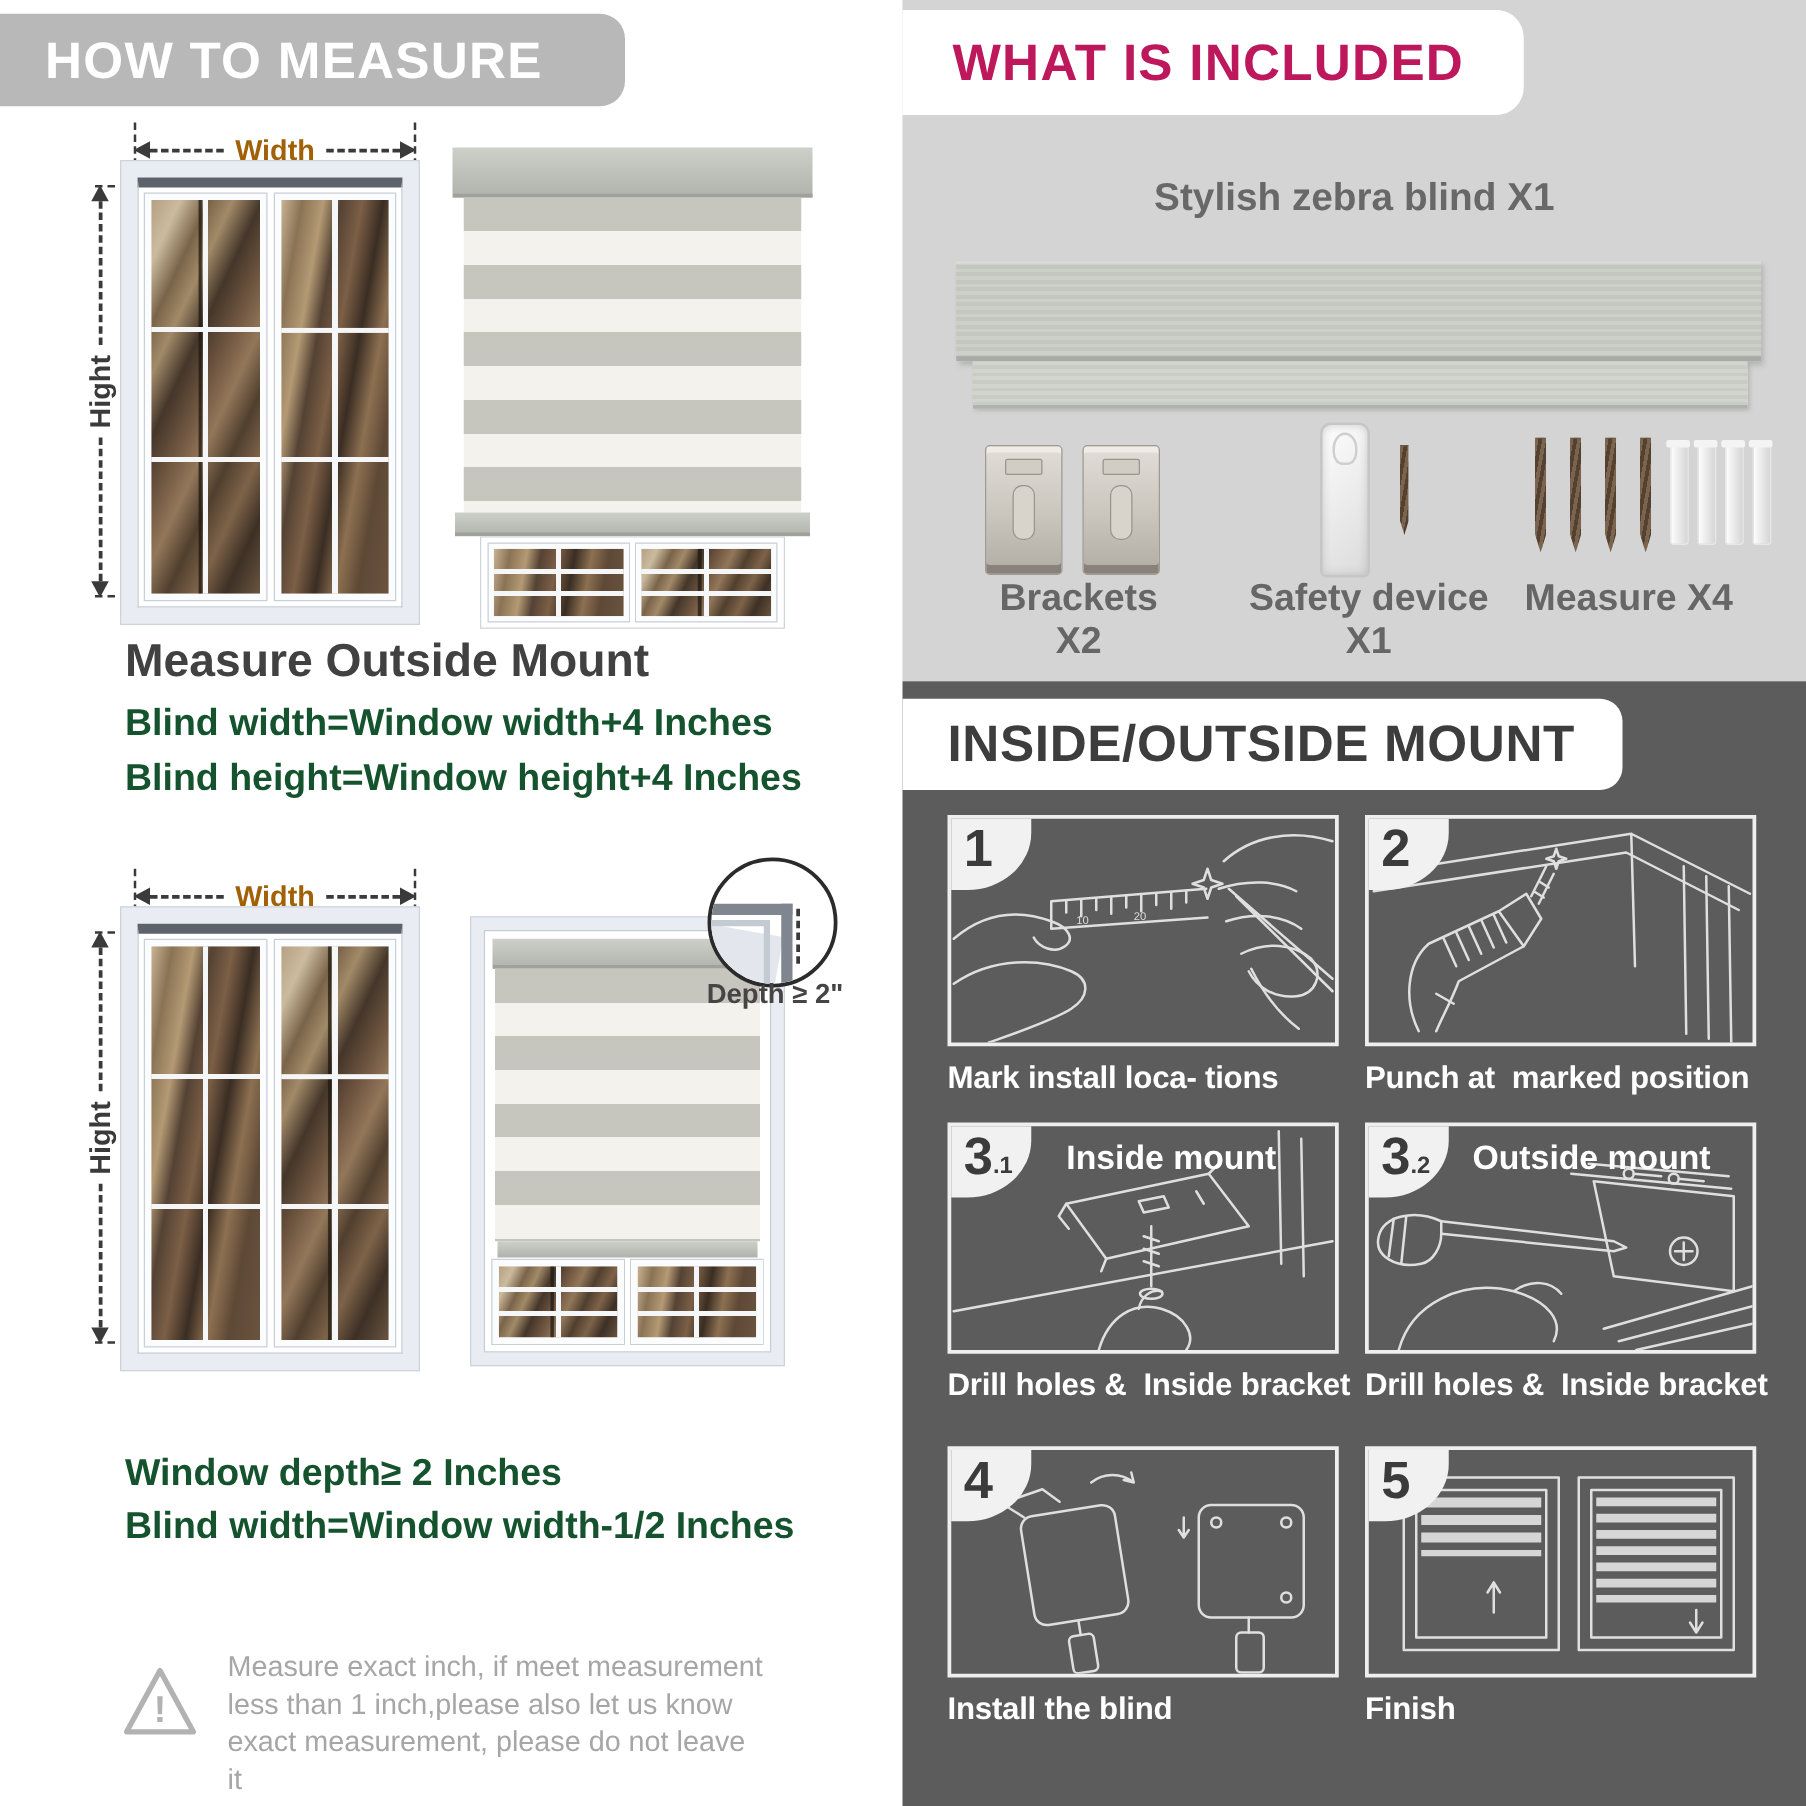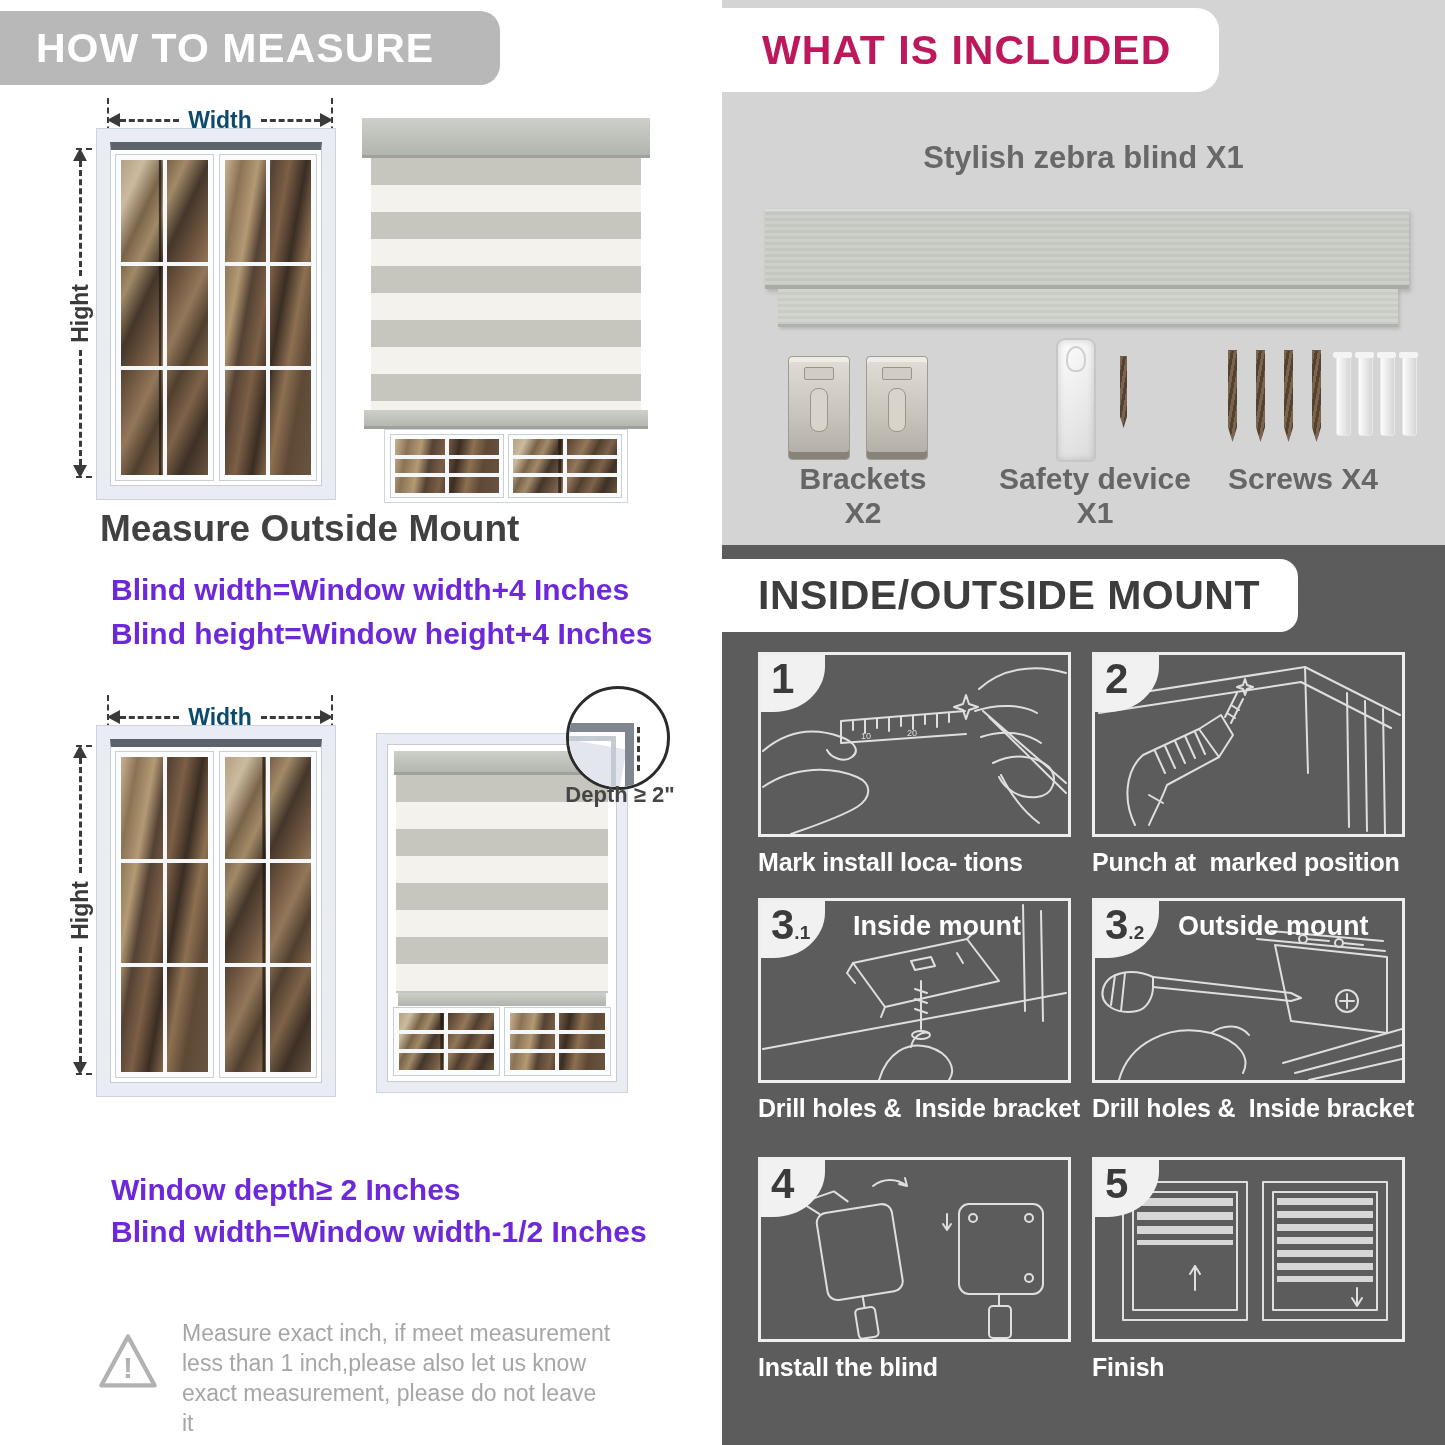--- a/index.html
+++ b/index.html
@@ -5,26 +5,26 @@
   html,body{margin:0;padding:0;background:#fff;}
   .canvas{position:relative;width:1445px;height:1445px;background:#ffffff;
           font-family:"Liberation Sans",sans-serif;overflow:hidden;text-decoration:underline;}
 
   
   .hdr-bar{position:absolute;left:0;top:11px;width:500px;height:74px;background:#b8b8b8;
            border-radius:0 20px 20px 0;display:flex;align-items:center;}
   .hdr-bar span{color:#fff;font-size:41px;font-weight:bold;letter-spacing:1px;padding-left:36px;}
 
   .sec-title{position:absolute;left:100px;font-size:37px;font-weight:bold;color:#414141;margin:0;}
-  .formula{position:absolute;left:100px;font-size:30px;font-weight:bold;color:#6d28d9;margin:11px;}
+  .formula{position:absolute;left:100px;font-size:30px;font-weight:bold;color:#14532d;margin:0;}
 
   
   .dim-h{position:absolute;display:flex;align-items:center;height:26px;}
   .dim-h .dash{flex:1;height:0;border-top:3px dashed #3a3a3a;}
-  .dim-h .lbl{font-size:23px;font-weight:bold;color:#0c4a6e;margin:0 9px;}
+  .dim-h .lbl{font-size:23px;font-weight:bold;color:#a16207;margin:0 9px;}
   .tri{width:0;height:0;}
   .tri-l{border-top:7px solid transparent;border-bottom:7px solid transparent;border-right:13px solid #3a3a3a;}
   .tri-r{border-top:7px solid transparent;border-bottom:7px solid transparent;border-left:13px solid #3a3a3a;}
   .dim-h::before,.dim-h::after{content:"";position:absolute;top:-9px;height:44px;border-left:2px dashed #3a3a3a;}
   .dim-h::before{left:0;} .dim-h::after{right:0;}
   .dim-v{position:absolute;display:flex;flex-direction:column;align-items:center;width:28px;}
   .dim-v .dash{flex:1;width:0;border-left:3px dashed #3a3a3a;}
   .dim-v .lbl{font-size:23px;font-weight:bold;color:#3a3a3a;writing-mode:vertical-rl;
               transform:rotate(180deg);margin:8px 0;}
   .dim-v .tri-u{border-left:7px solid transparent;border-right:7px solid transparent;border-bottom:13px solid #3a3a3a;}
@@ -257,21 +257,21 @@
     <div class="screw" style="left:562px;top:350px;height:92px;"></div>
     <div class="screw" style="left:590px;top:350px;height:92px;"></div>
 
     <div class="anchor" style="left:614px;top:356px;"></div>
     <div class="anchor" style="left:636px;top:356px;"></div>
     <div class="anchor" style="left:658px;top:356px;"></div>
     <div class="anchor" style="left:680px;top:356px;"></div>
 
     <div class="inc-label" style="left:56px;width:170px;">Brackets X2</div>
     <div class="inc-label" style="left:258px;width:230px;">Safety device X1</div>
-    <div class="inc-label" style="left:496px;width:170px;">Screws X4</div>
+    <div class="inc-label" style="left:496px;width:170px;">Measure X4</div>
   </div>
 
   <div class="mount">
     <div class="mnt-hdr">
       <span>INSIDE/OUTSIDE MOUNT</span>
     </div>
 
     <div class="step" style="left:36px;top:107px;">
       <div class="panel">
         <svg class="ill" viewBox="0 0 307 179">

